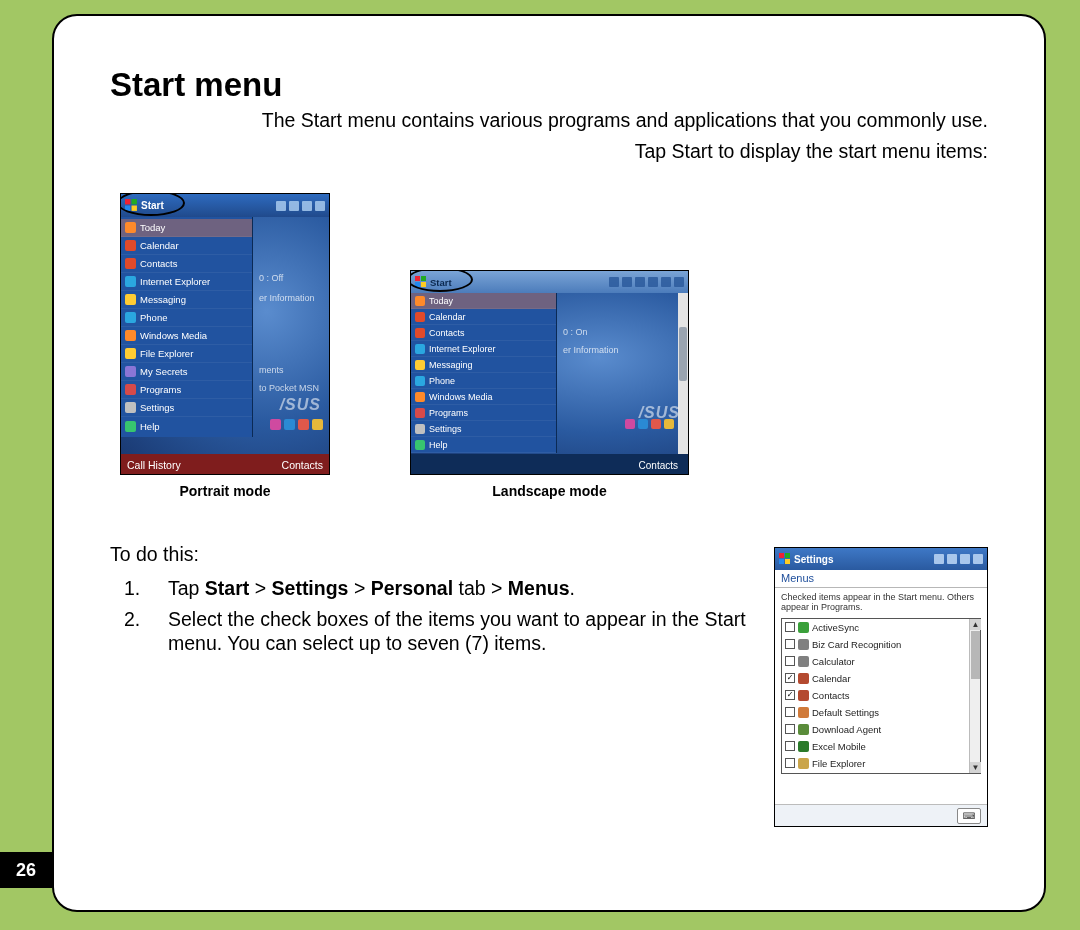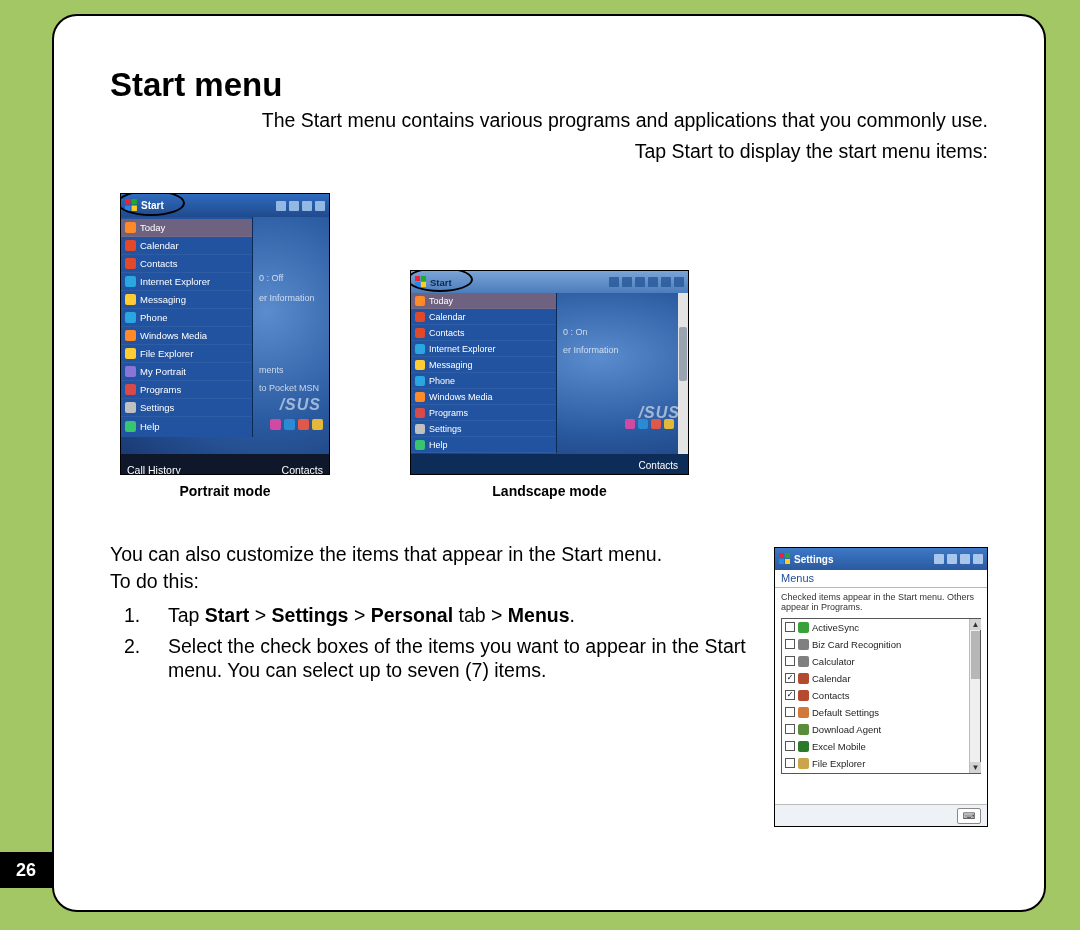--- a/index.html
+++ b/index.html
@@ -81,22 +81,22 @@
     display:flex; align-items:center; gap:4px;
     height:18px; padding:0 4px;
     font-size:9.5px; color:#fff;
     white-space:nowrap;
     border-bottom:1px solid rgba(255,255,255,.06);
   }
   .p-menu .row:first-child { background: rgba(255,125,70,.35); }
   .p-menu .row:last-child { border-bottom:none; }
   .p-menu .ic { width:11px; height:11px; border-radius:2px; flex:0 0 11px; }
   .p-foot {
-    height:22px; background:#0f172a;
-    display:flex; justify-content:space-between; align-items:flex-end;
+    height:22px; background:#7f1d1d;
+    display:flex; justify-content:space-between; align-items:center;
     font-size:10.5px; color:#fff; padding:0 6px;
   }
   .p-tray2 { position:absolute; right:6px; bottom:24px; display:flex; gap:3px; }
   .p-tray2 span { width:11px; height:11px; border-radius:2px; }
   .asus {
     position:absolute; right:8px; bottom:40px;
     color:rgba(255,255,255,.55); font-size:16px; font-style:italic; font-weight:bold; letter-spacing:1px;
   }
   .blurb { position:absolute; left:138px; color:rgba(255,255,255,.72); font-size:9px; }
 
@@ -268,21 +268,21 @@
               <div class="row">
                 <span class="ic" style="background: rgb(255, 138, 42);"></span>
                 <span>Windows Media</span>
               </div>
               <div class="row">
                 <span class="ic" style="background: rgb(255, 204, 51);"></span>
                 <span>File Explorer</span>
               </div>
               <div class="row">
                 <span class="ic" style="background: rgb(138, 117, 214);"></span>
-                <span>My Portrait</span>
+                <span>My Secrets</span>
               </div>
               <div class="row">
                 <span class="ic" style="background: rgb(214, 74, 74);"></span>
                 <span>Programs</span>
               </div>
               <div class="row">
                 <span class="ic" style="background: rgb(192, 192, 192);"></span>
                 <span>Settings</span>
               </div>
               <div class="row">
@@ -392,21 +392,20 @@
           <span>Contacts</span>
         </div>
         <div class="oval" style="left:-4px; top:-4px; width:66px; height:25px;"></div>
       </div>
       <div class="caption">Landscape mode</div>
     </div>
   </div>
 
   <div class="lower">
     <div class="lower-text">
-      <p>You can also customize the items that appear in the Start menu.</p>
       <p>To do this:</p>
       <ol class="steps">
         <li>
           <span class="num">1.</span><span>Tap </span><b>Start</b><span> &gt; </span><b>Settings</b><span> &gt; </span><b>Personal</b><span> tab &gt; </span><b>Menus</b><span>.</span>
         </li>
         <li>
           <span class="num">2.</span><span>Select the check boxes of the items you want to appear in the Start menu. You can select up to seven (7) items.</span>
         </li>
       </ol>
     </div>

